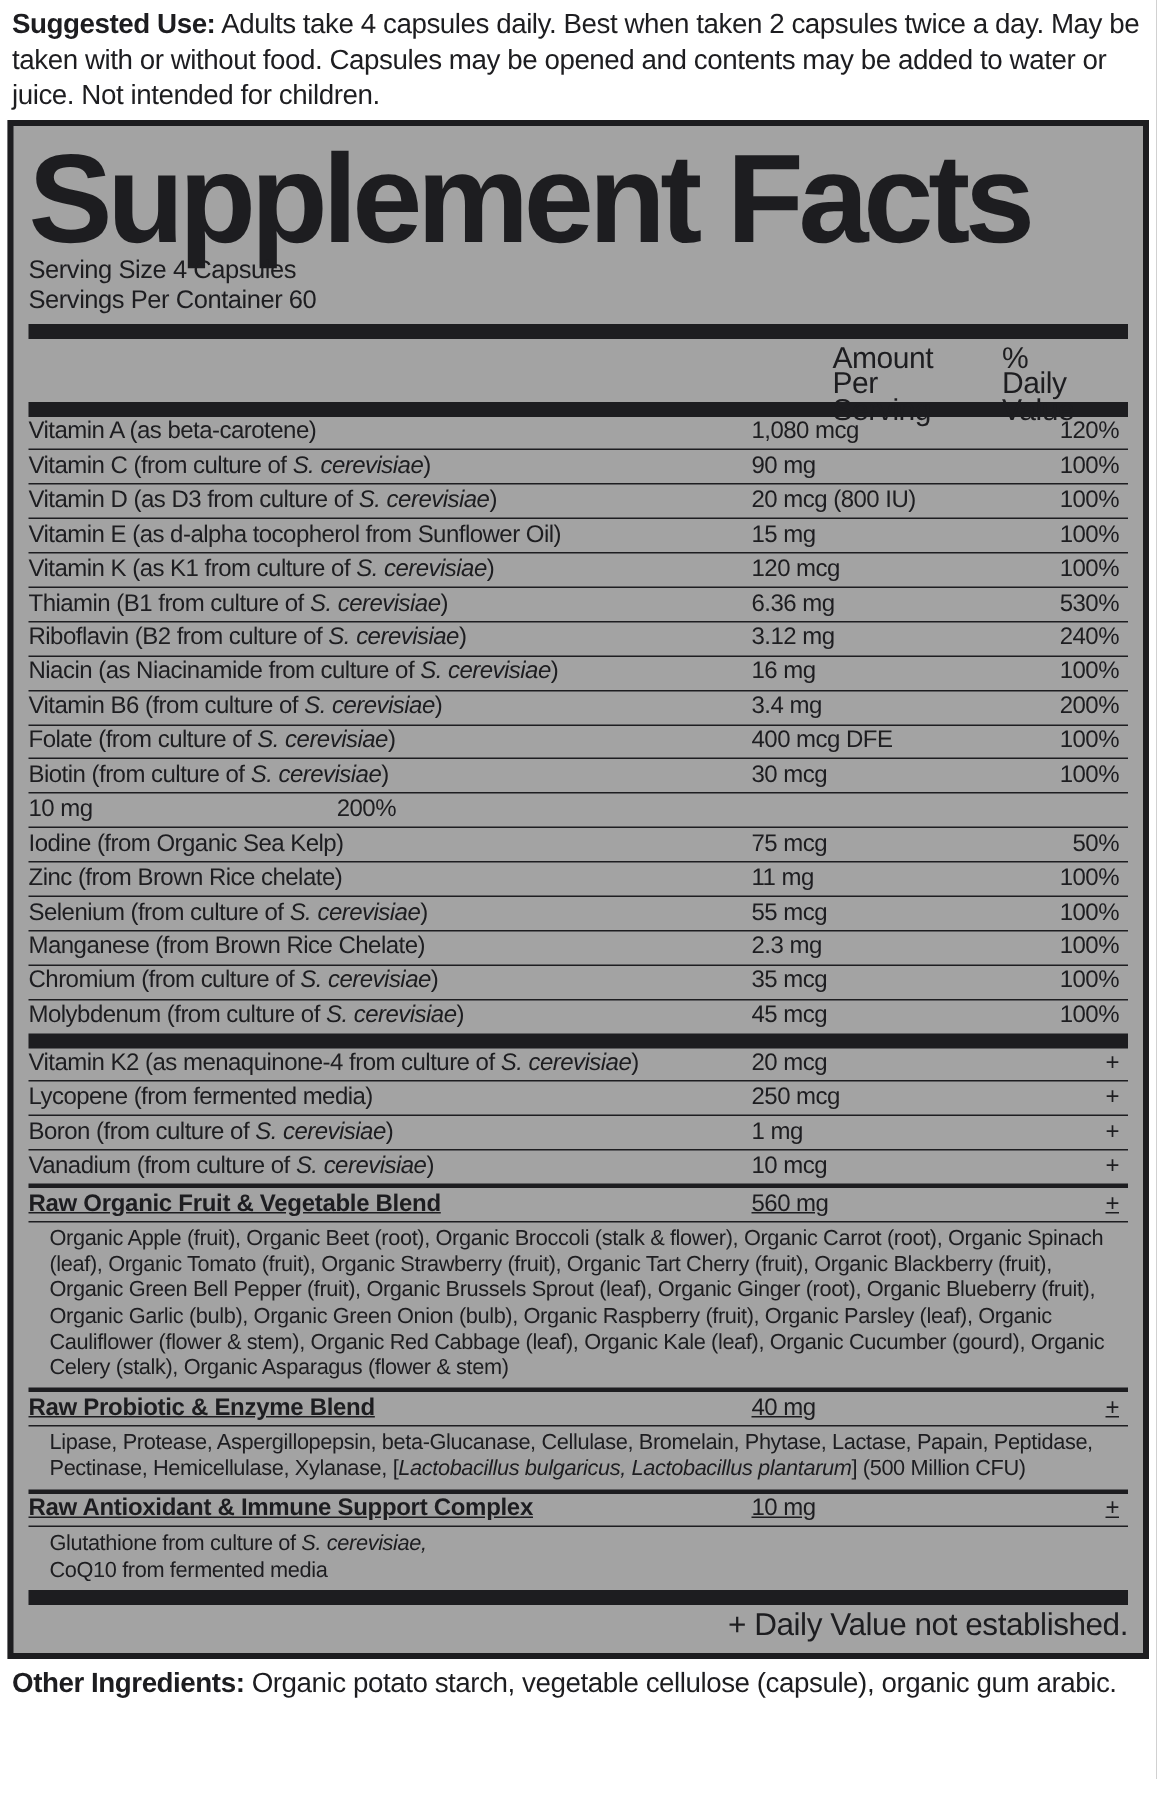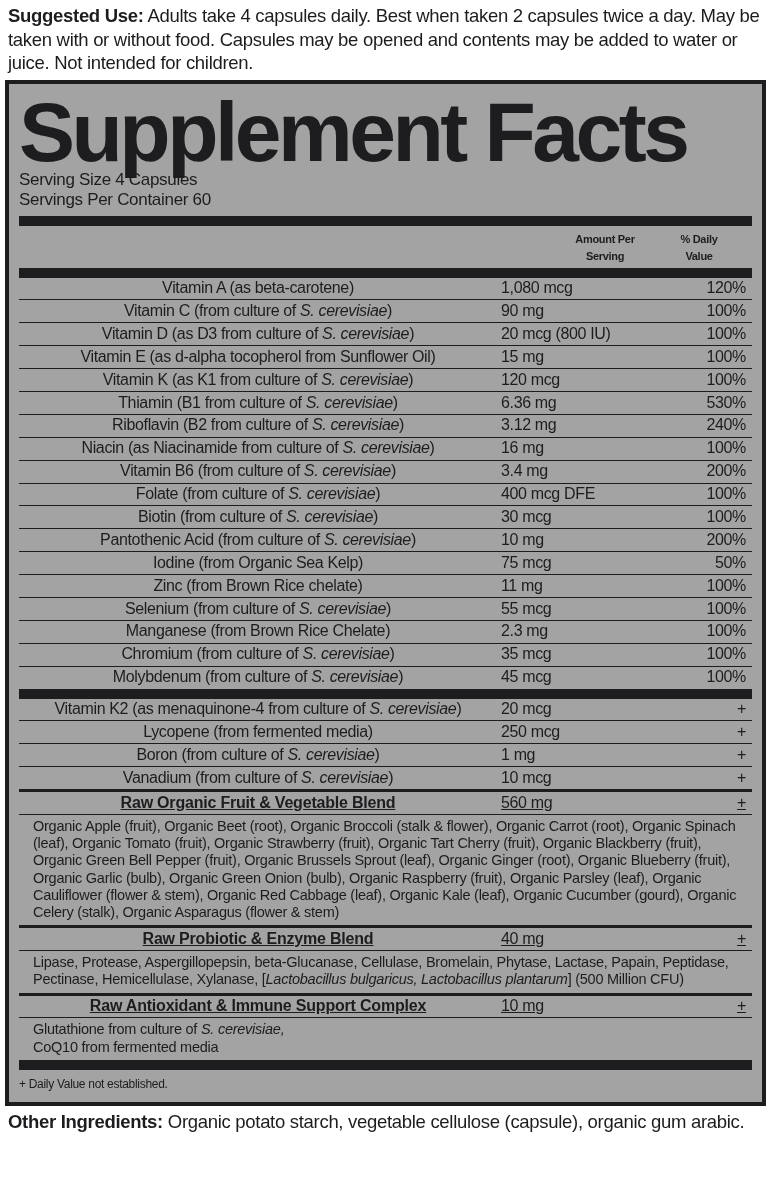--- a/index.html
+++ b/index.html
@@ -20,46 +20,47 @@
   .panel-title{
     font-weight:bold;font-size:84px;line-height:76px;letter-spacing:-3.5px;
     padding-top:10px;white-space:nowrap;
   }
   .serving-info{font-size:17px;line-height:20.5px;letter-spacing:-0.3px;}
   .serving-info div{white-space:nowrap;}
   .bar{height:10px;background:#1d1d20;}
   .bar.m-top{margin-top:5px;}
   .col-head{position:relative;height:42px;}
   .col-head .hcell{
-    position:absolute;transform:translateX(-50%);text-align:center;
-    font-weight:bold;font-size:11px;line-height:17.5px;letter-spacing:-0.3px;
+    position:absolute;transform:translateX(-50%);text-align:left;
+    font-weight:normal;font-size:20px;line-height:17.5px;letter-spacing:-0.3px;
     top:5px;
   }
   .h-amt{left:586px;width:100px;}
   .h-dv{left:680px;width:62px;}
   .row{
     display:flex;align-items:baseline;
     border-top:1.8px solid #1d1d20;
     padding:1.6px 6px 1.8px 0;
     font-size:16px;line-height:18.5px;letter-spacing:-0.35px;
   }
   .rows > .row:first-child{border-top:none;}
-  .row .name{flex:1;padding-right:4px;text-align:center;}
+  .row .name{flex:1;padding-right:4px;}
   .row .amt{width:150px;text-align:left;white-space:nowrap;}
   .row .dv{width:95px;text-align:right;white-space:nowrap;}
   .blend > .row{border-top:3px solid #1d1d20;text-decoration:underline;}
   .blend .name{font-weight:bold;letter-spacing:-0.2px;}
   .blend .detail{
     border-top:1.6px solid #1d1d20;
     padding:3px 6px 4px 14px;
     font-size:14.5px;line-height:17.2px;letter-spacing:-0.25px;
   }
   .footnote{
-    font-size:12px;line-height:20px;letter-spacing:-0.3px;
+    font-size:21px;line-height:20px;letter-spacing:-0.3px;
     padding:4px 0 3px 0;
+    text-align:right;
   }
   i{font-style:italic;}
 </style>
 </head>
 <body>
 
 <div>
 
   <p class="note"><b>Suggested Use:</b> <span>Adults take 4 capsules daily. Best when taken 2 capsules twice a day. May be taken with or without food. Capsules may be opened and contents may be added to water or juice. Not intended for children.</span></p>
 
@@ -130,21 +131,20 @@
     <span class="name">Folate (from culture of <i>S. cerevisiae</i>)</span>
     <span class="amt">400 mcg DFE</span>
     <span class="dv">100%</span>
   </div>
         <div class="row">
     <span class="name">Biotin (from culture of <i>S. cerevisiae</i>)</span>
     <span class="amt">30 mcg</span>
     <span class="dv">100%</span>
   </div>
         <div class="row">
-    <span class="name">Pantothenic Acid (from culture of <i>S. cerevisiae</i>)</span>
     <span class="amt">10 mg</span>
     <span class="dv">200%</span>
   </div>
         <div class="row">
     <span class="name">Iodine (from Organic Sea Kelp)</span>
     <span class="amt">75 mcg</span>
     <span class="dv">50%</span>
   </div>
         <div class="row">
     <span class="name">Zinc (from Brown Rice chelate)</span>

